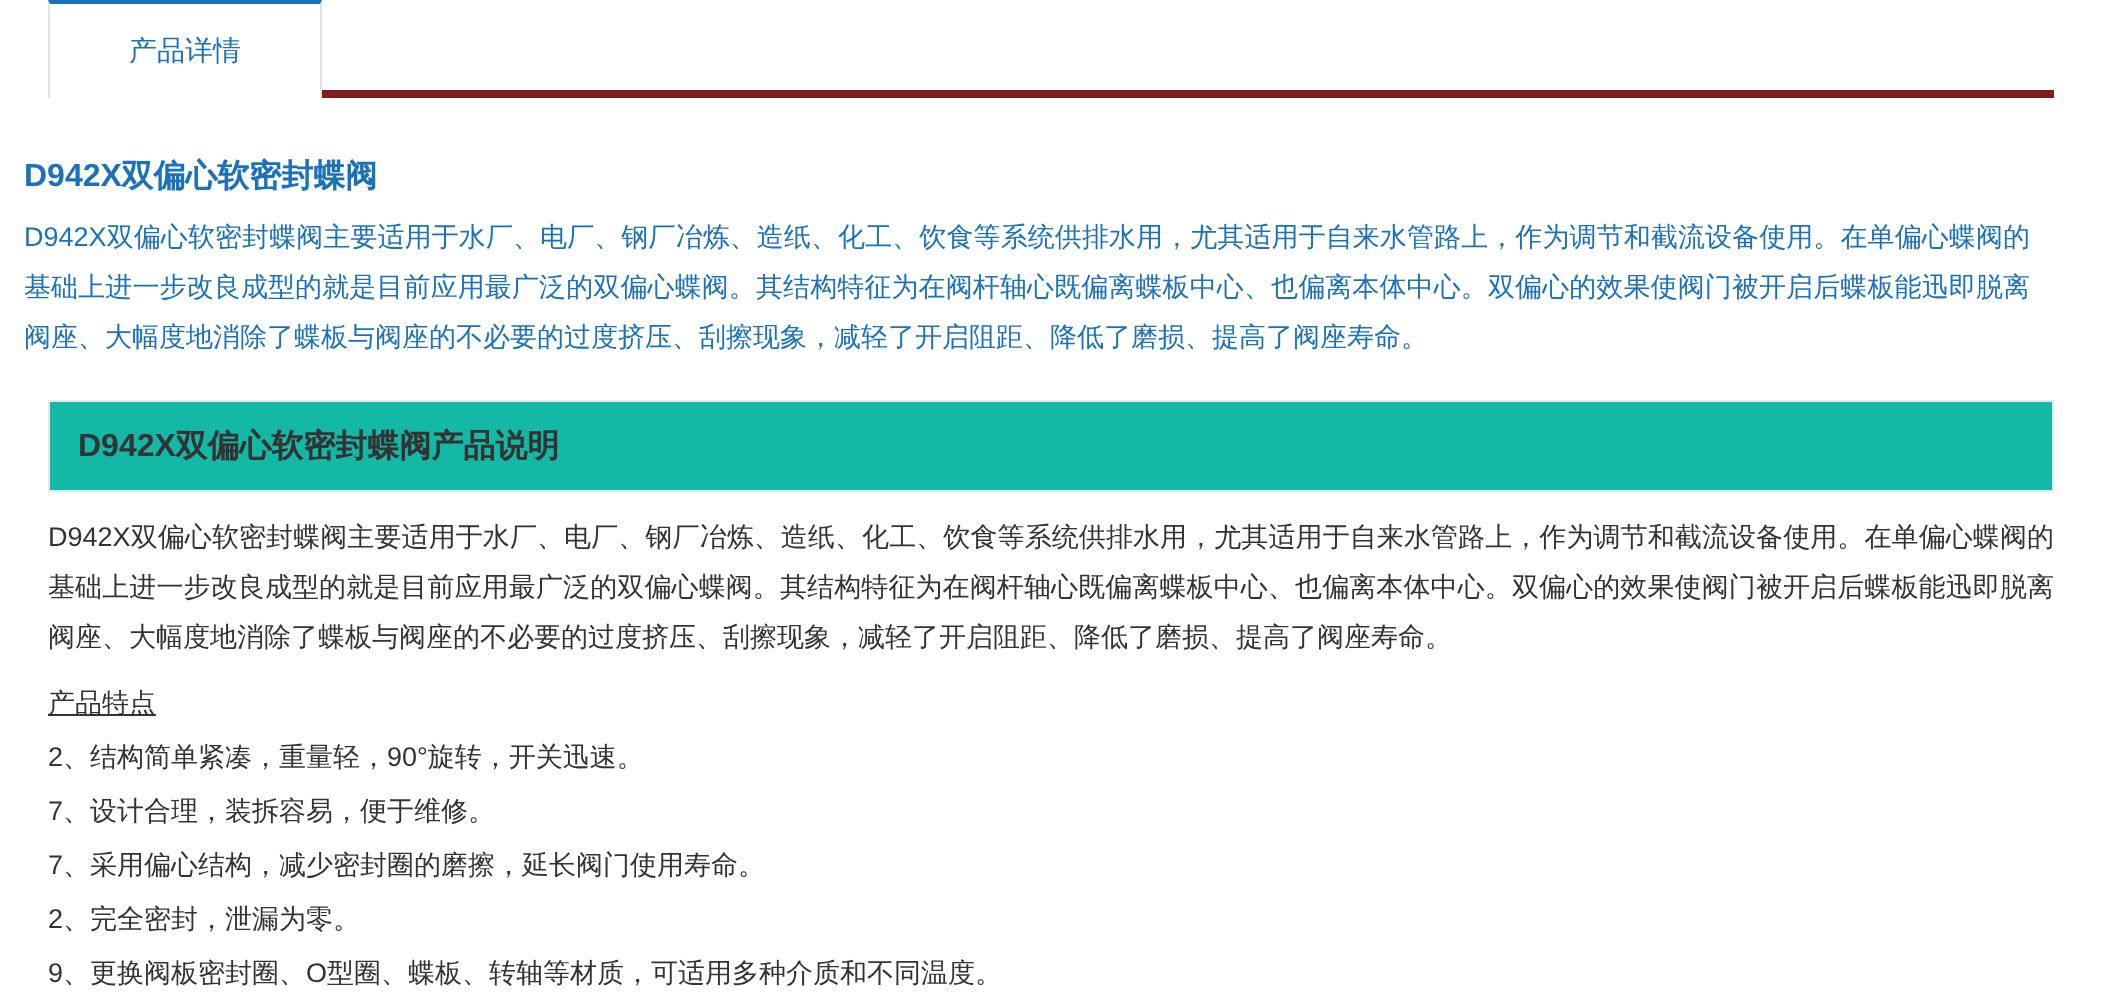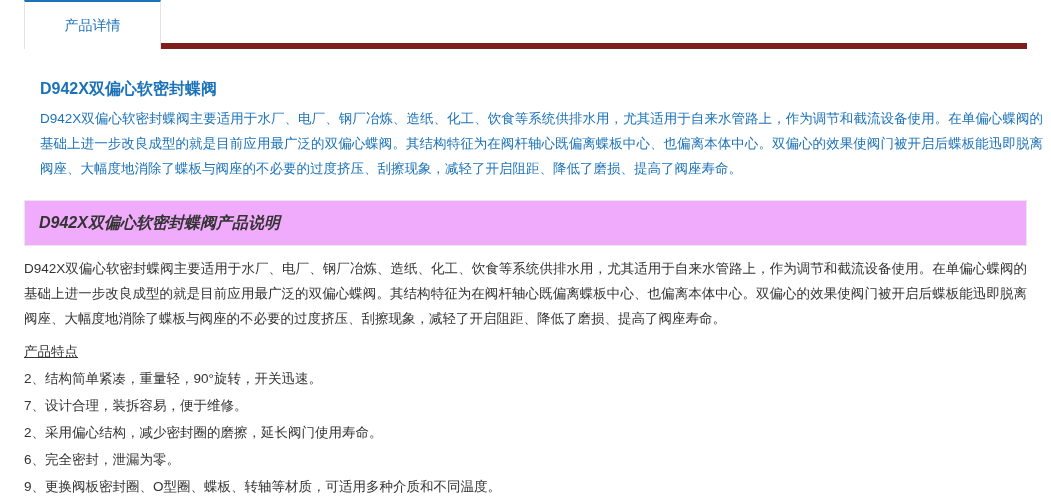--- a/index.html
+++ b/index.html
@@ -20,21 +20,21 @@
     height: 502px;
   }
 
   
   .tabbar {
     position: absolute;
     left: 24px;
     top: 0;
     width: 1003px;
     height: 49px;
-    border-bottom: 6px solid #7f1d1d;
+    border-bottom: 4px solid #7f1d1d;
     box-sizing: border-box;
   }
   .tab {
     position: absolute;
     left: 0;
     top: 0;
     width: 137px;
     height: 49px;
     box-sizing: border-box;
     border-left: 1px solid #e3e3e3;
@@ -45,21 +45,21 @@
     align-items: center;
     justify-content: center;
     font-size: 14px;
     color: #1c72b8;
     cursor: pointer;
   }
 
   
   .intro {
     position: absolute;
-    left: 40px;
+    left: 12px;
     top: 78px;
     width: 1003px;
   }
   .intro-title {
     font-size: 16px;
     font-weight: bold;
     color: #1c72b8;
     line-height: 22px;
     margin: 0 0 6px 0;
   }
@@ -71,27 +71,26 @@
     text-align: justify;
   }
 
   
   .section-head {
     position: absolute;
     left: 24px;
     top: 200px;
     width: 1003px;
     height: 46px;
-    background: #f0abfc;
+    background: #14b8a6;
     border: 1px solid #e8e8e8;
     box-sizing: border-box;
     display: flex;
     align-items: center;
     padding-left: 14px;
-    font-style: italic;
   }
   .section-head-title {
     font-size: 16px;
     font-weight: bold;
     color: #333;
   }
 
   
   .desc {
     position: absolute;
@@ -132,18 +131,18 @@
 
   <div class="section-head">
     <span class="section-head-title">D942X双偏心软密封蝶阀产品说明</span>
   </div>
 
   <div class="desc">
     <p>D942X双偏心软密封蝶阀主要适用于水厂、电厂、钢厂冶炼、造纸、化工、饮食等系统供排水用，尤其适用于自来水管路上，作为调节和截流设备使用。在单偏心蝶阀的基础上进一步改良成型的就是目前应用最广泛的双偏心蝶阀。其结构特征为在阀杆轴心既偏离蝶板中心、也偏离本体中心。双偏心的效果使阀门被开启后蝶板能迅即脱离阀座、大幅度地消除了蝶板与阀座的不必要的过度挤压、刮擦现象，减轻了开启阻距、降低了磨损、提高了阀座寿命。</p>
     <p class="feature-title">产品特点</p>
     <p class="feature-item">2、结构简单紧凑，重量轻，90°旋转，开关迅速。</p>
     <p class="feature-item">7、设计合理，装拆容易，便于维修。</p>
-    <p class="feature-item">2、采用偏心结构，减少密封圈的磨擦，延长阀门使用寿命。</p>
-    <p class="feature-item">6、完全密封，泄漏为零。</p>
+    <p class="feature-item">7、采用偏心结构，减少密封圈的磨擦，延长阀门使用寿命。</p>
+    <p class="feature-item">2、完全密封，泄漏为零。</p>
     <p class="feature-item">9、更换阀板密封圈、O型圈、蝶板、转轴等材质，可适用多种介质和不同温度。</p>
   </div>
 
 </div>
 
 </body></html>

